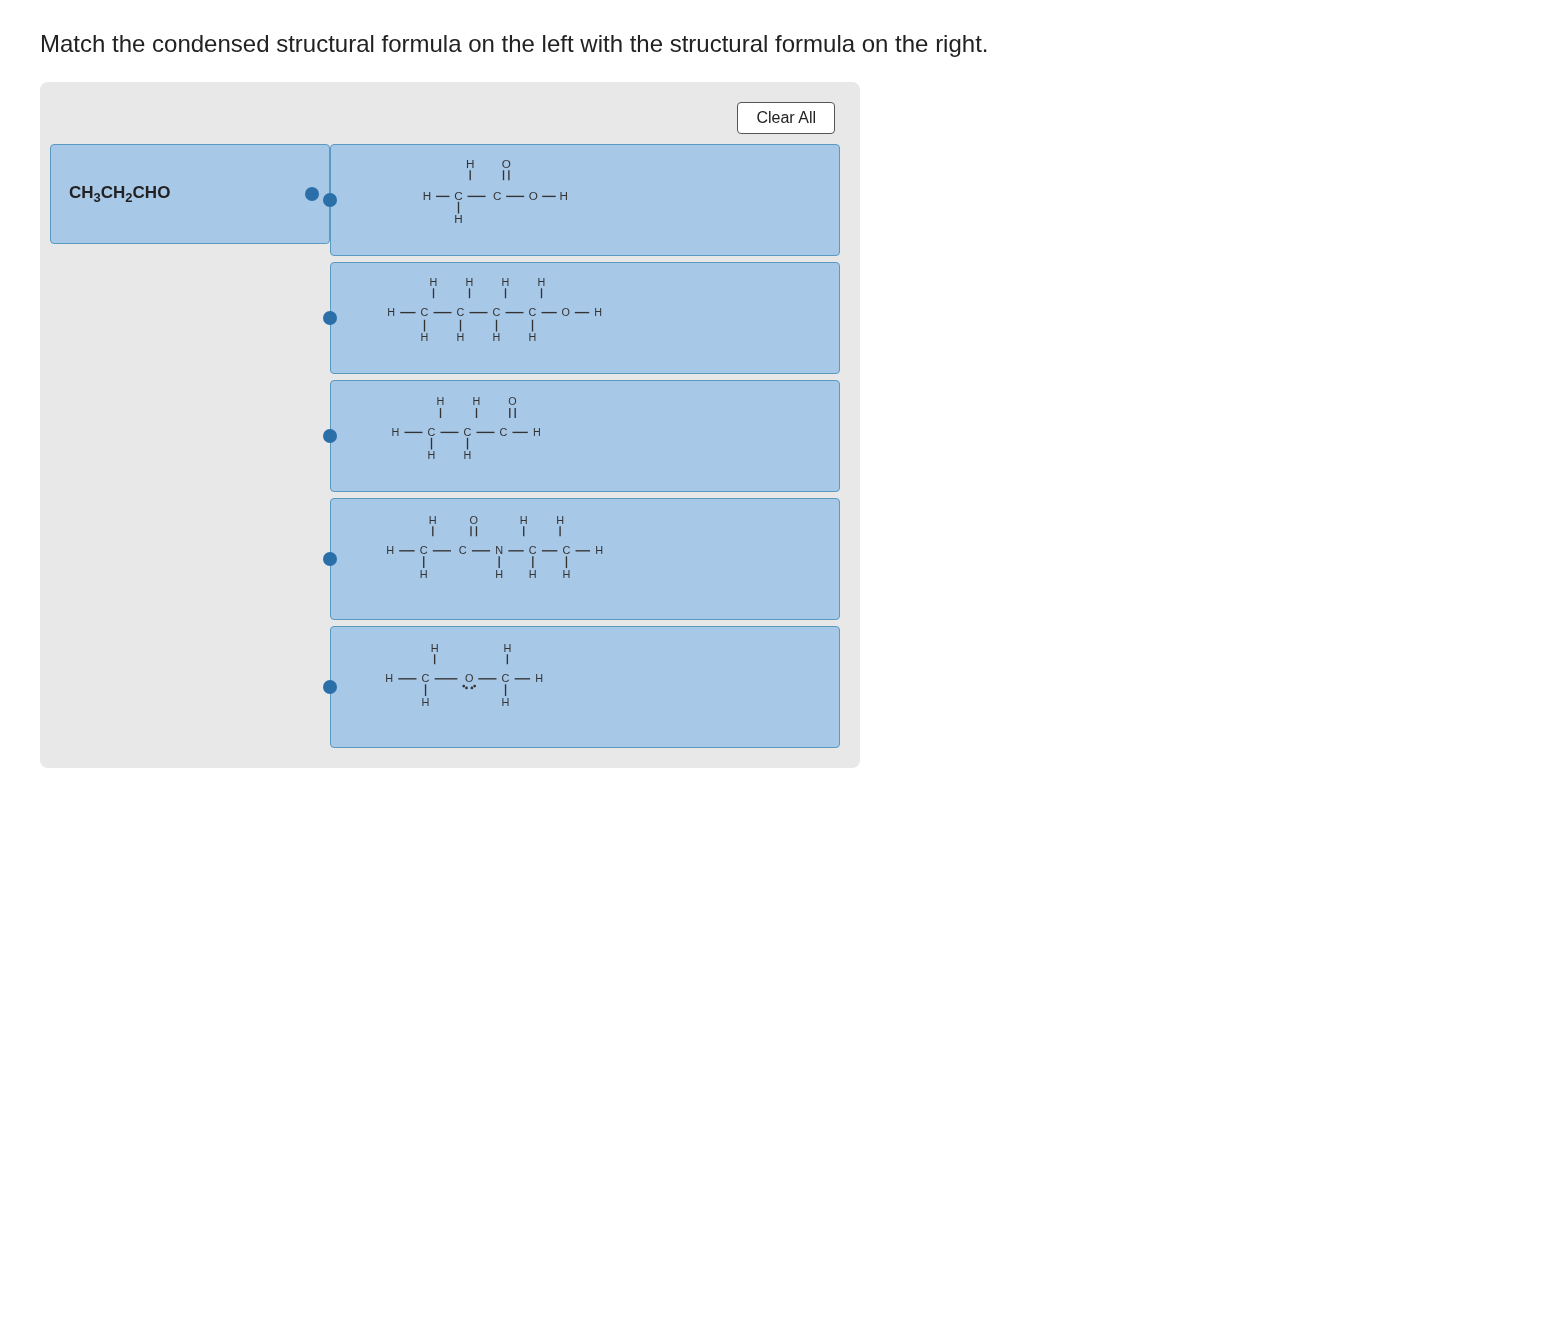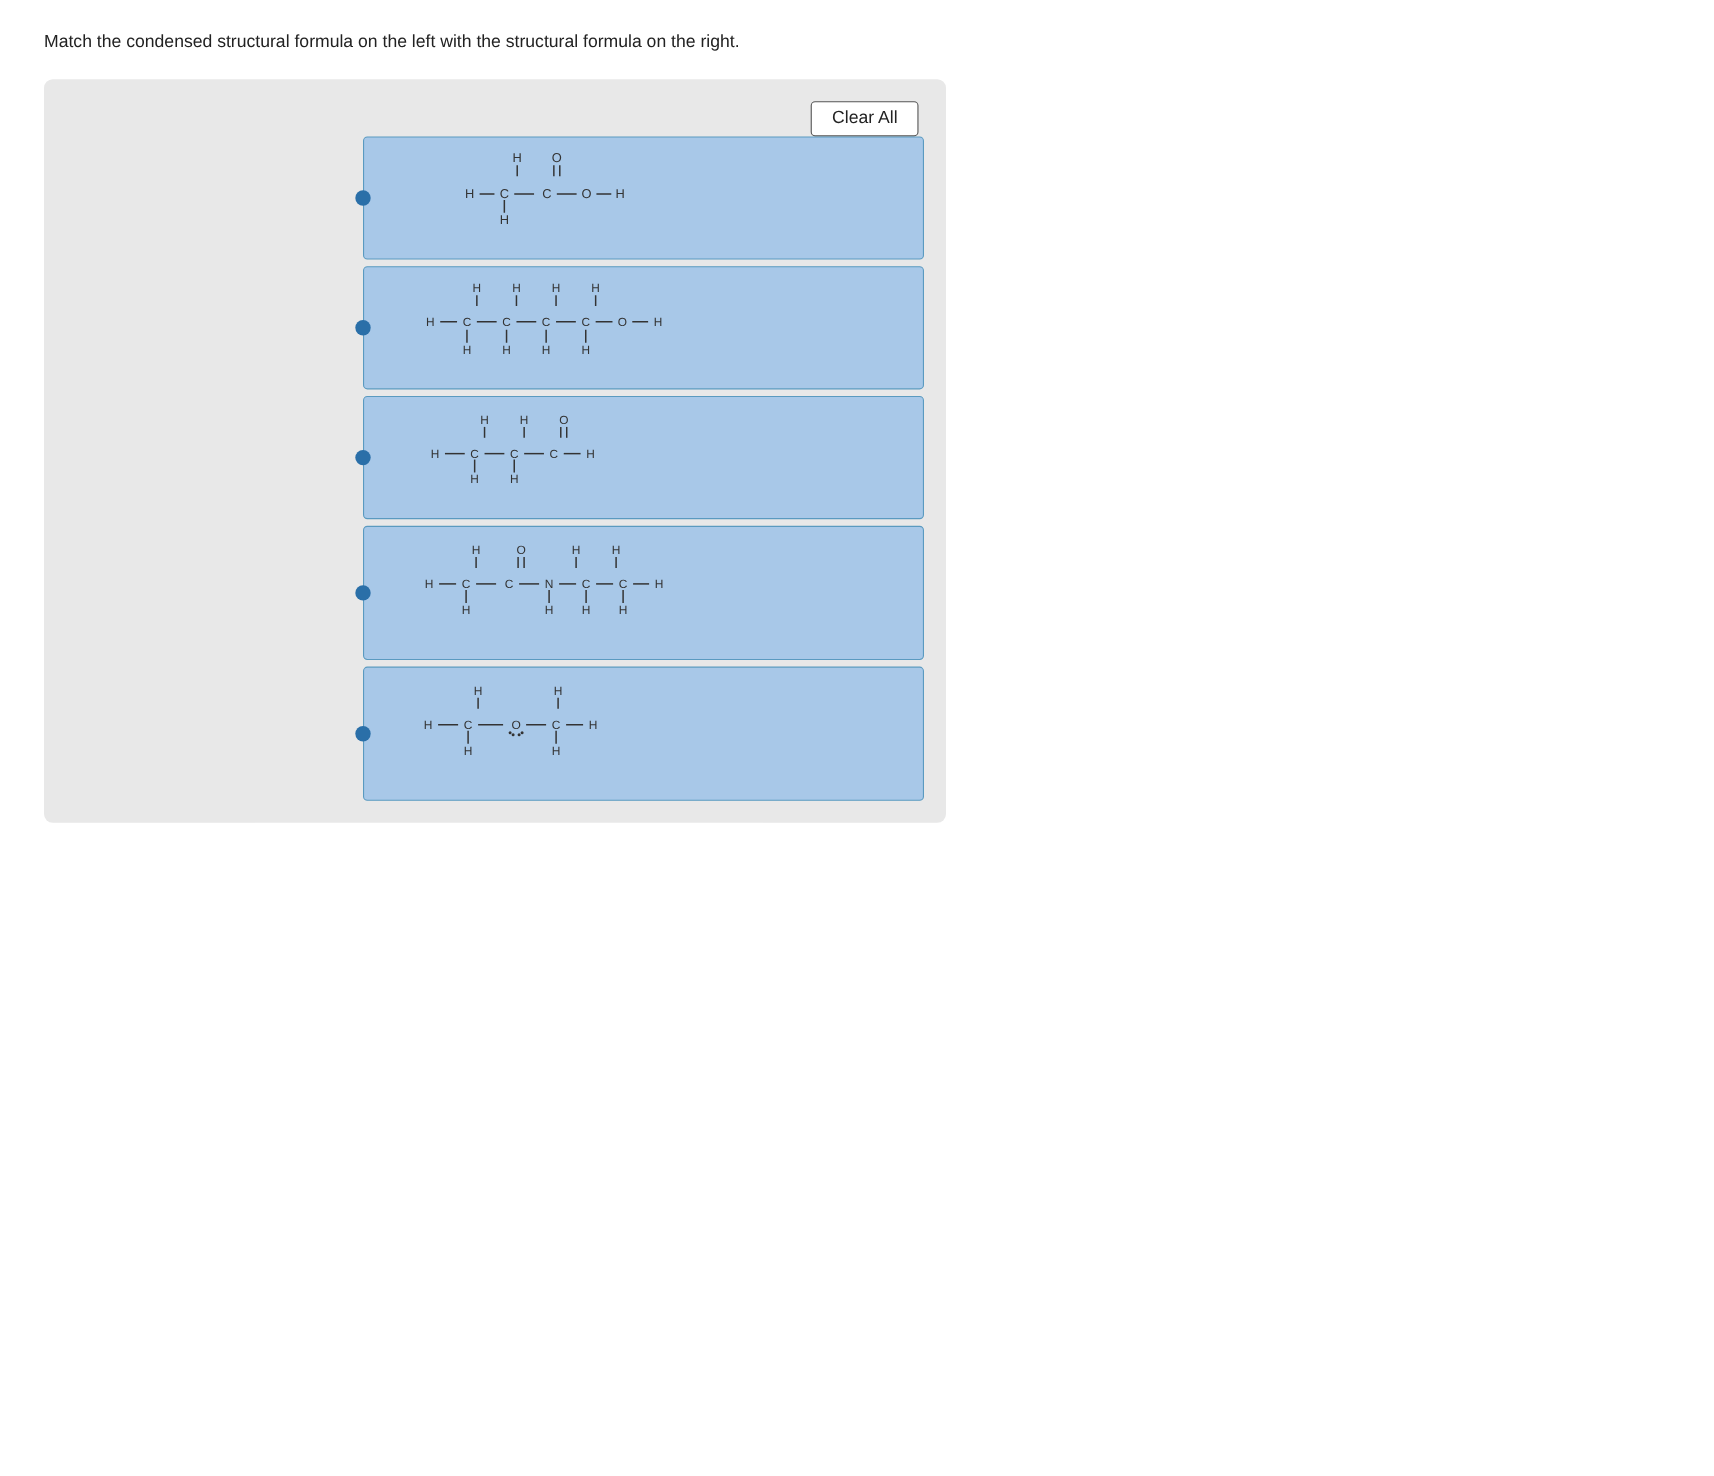--- a/index.html
+++ b/index.html
@@ -3,36 +3,37 @@
   <meta charset="utf-8">
   <style>
     * { box-sizing: border-box; margin: 0; padding: 0; }
     body {
       font-family: Arial, sans-serif;
       background: #fff;
       padding: 30px 40px;
       color: #222;
     }
     .instructions {
-      font-size: 16px;
+      font-size: 24px;
       margin-bottom: 24px;
       color: #222;
     }
     .outer-container {
       background: #e8e8e8;
       border-radius: 8px;
       padding: 20px 20px 20px 10px;
       display: flex;
       flex-direction: column;
       max-width: 820px;
       position: relative;
     }
     .clear-all-row {
       display: flex;
       justify-content: flex-end;
+      margin-bottom: 10px;
       padding-right: 5px;
     }
     .clear-all-btn {
       border: 1.5px solid #555;
       background: #fff;
       padding: 6px 18px;
       font-size: 16px;
       cursor: pointer;
       border-radius: 4px;
       color: #222;
@@ -113,20 +114,24 @@
 <p class="instructions">Match the condensed structural formula on the left with the structural formula on the right.</p>
 
 <div class="outer-container">
   <div class="clear-all-row">
     <button class="clear-all-btn">Clear All</button>
   </div>
   <div class="match-area">
 
     <div class="left-column">
 
+      <div class="left-item">
+        <span class="left-formula">CH<sub>3</sub>CH<sub>2</sub>CHO</span>
+        <span class="dot-handle"></span>
+      </div>
 
 
 
 
 
     </div>
 
     <div class="right-column">
 
       <div class="right-item">

